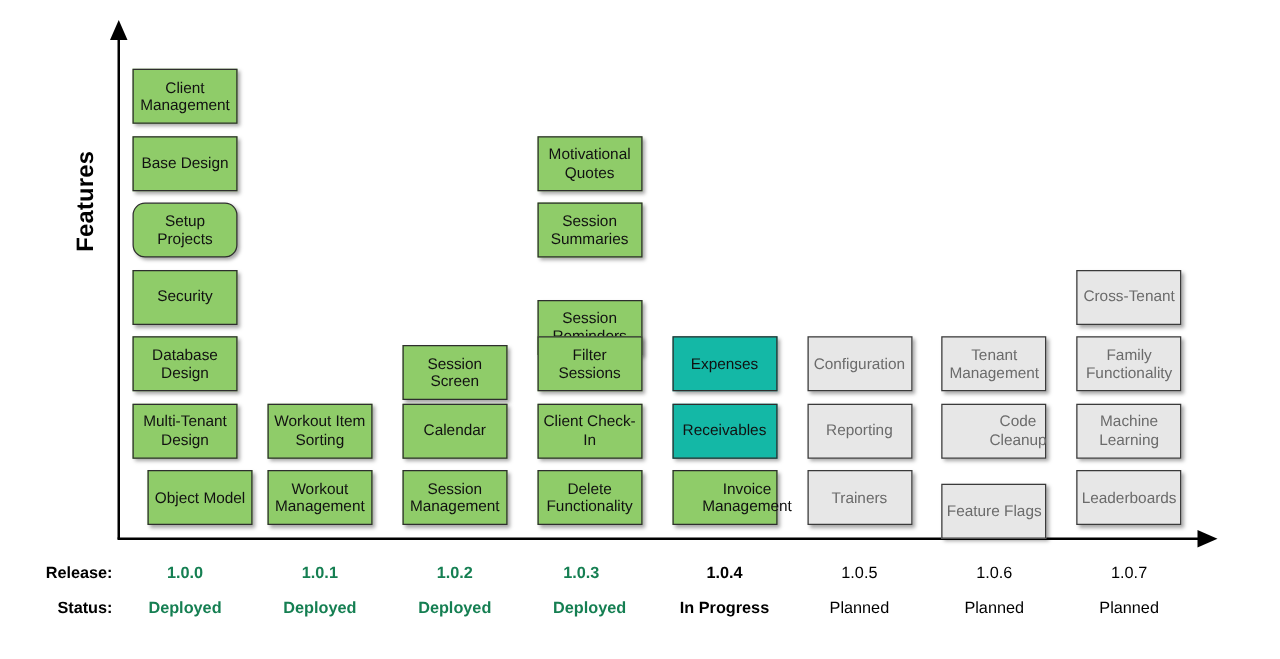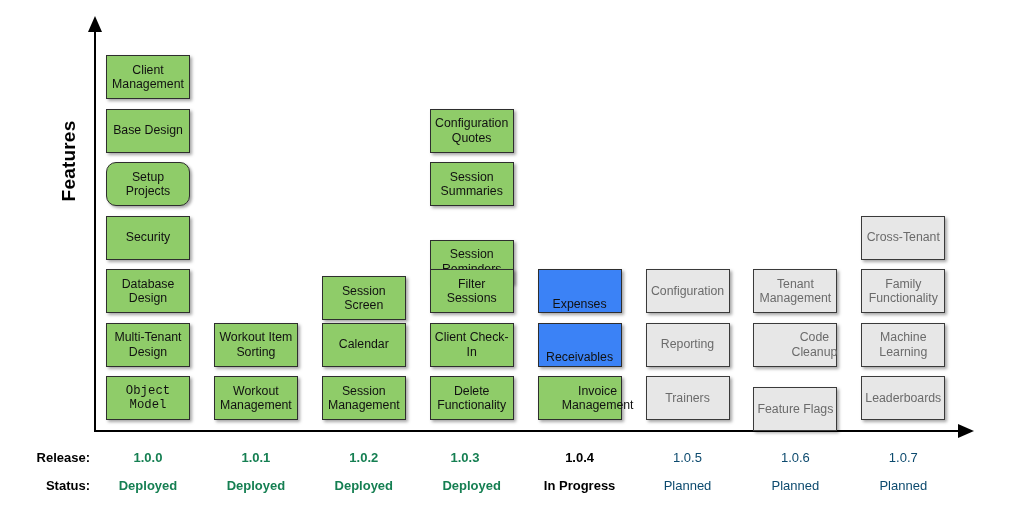--- a/index.html
+++ b/index.html
@@ -84,23 +84,22 @@
     font-size: 12.3px;
     line-height: 14.5px;
     padding: 1px 2px;
     box-shadow: 2px 2px 3px rgba(0,0,0,0.35);
   }
   .card.green {
     background: #8fcc69;
     color: #111111;
   }
   .card.purple {
-    background: #3b82f6;
+    background: #14b8a6;
     color: #111111;
-    align-items: flex-end;
   }
   .card.grey {
     background: #e7e7e7;
     color: #6b6b6b;
     border-color: #3a3a3a;
   }
   .card span { display: block; }
 
   
   .row-label {
@@ -118,21 +117,21 @@
     position: absolute;
     width: 104px;
     text-align: center;
     font-size: 13px;
   }
   .col-cell.release { top: 450px; }
   .col-cell.status  { top: 478px; }
 
   .st-deployed   { color: #157f52; font-weight: bold; }
   .st-inprogress { color: #000000; font-weight: bold; }
-  .st-planned    { color: #0c4a6e; font-weight: normal; }
+  .st-planned    { color: #000000; font-weight: normal; }
 </style>
 </head>
 <body>
 
 <div id="roadmap">
 
   <div class="axis-y-line"></div>
   <div class="axis-y-arrow"></div>
   <div class="axis-x-line"></div>
   <div class="axis-x-arrow"></div>
@@ -151,40 +150,40 @@
       </div>
       <div class="card green" style="left: 106px; top: 215.5px;">
         <span>Security</span>
       </div>
       <div class="card green" style="left: 106px; top: 269px;">
         <span>Database Design</span>
       </div>
       <div class="card green" style="left: 106px; top: 322.5px;">
         <span>Multi-Tenant Design</span>
       </div>
-      <div class="card green" style="left: 106px; top: 376px; font-family: Liberation Mono, monospace;">
+      <div class="card green" style="left: 118px; top: 376px;">
         <span>Object Model</span>
       </div>
       <div class="card green" style="left: 213.9px; top: 322.5px;">
         <span>Workout Item Sorting</span>
       </div>
       <div class="card green" style="left: 213.9px; top: 376px;">
         <span>Workout Management</span>
       </div>
       <div class="card green" style="left: 321.8px; top: 276px;">
         <span>Session Screen</span>
       </div>
       <div class="card green" style="left: 321.8px; top: 322.5px;">
         <span>Calendar</span>
       </div>
       <div class="card green" style="left: 321.8px; top: 376px;">
         <span>Session Management</span>
       </div>
       <div class="card green" style="left: 429.7px; top: 108.5px;">
-        <span>Configuration Quotes</span>
+        <span>Motivational Quotes</span>
       </div>
       <div class="card green" style="left: 429.7px; top: 162px;">
         <span>Session Summaries</span>
       </div>
       <div class="card green" style="left: 429.7px; top: 215.5px; margin-top: 24px;">
         <span>Session Reminders</span>
       </div>
       <div class="card green" style="left: 429.7px; top: 269px;">
         <span>Filter Sessions</span>
       </div>

